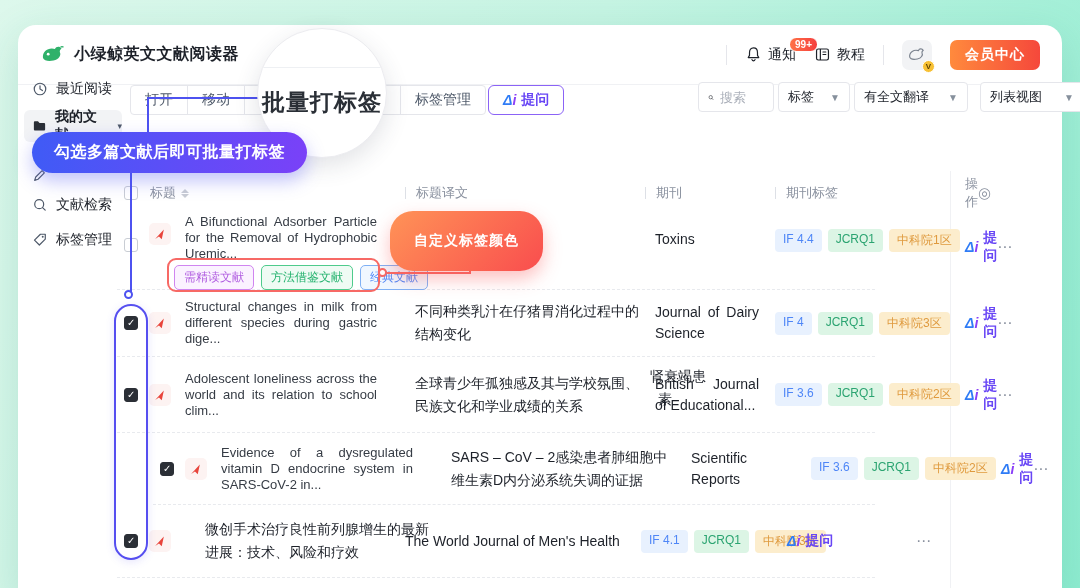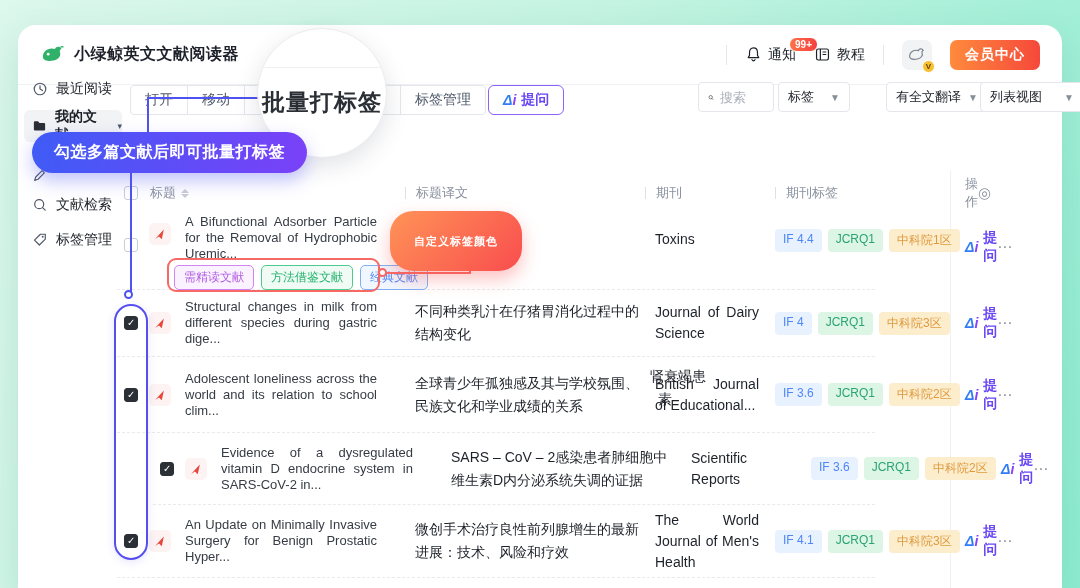--- a/index.html
+++ b/index.html
@@ -111,21 +111,21 @@
   .magnifier { position:absolute; left:239px; top:3px; width:130px; height:130px; border-radius:50%;
     background:#fff; border:1px solid #ececf0; box-shadow:0 8px 24px rgba(50,60,80,.14);
     display:flex; align-items:center; justify-content:center; z-index:3; overflow:hidden; }
   .magnifier::before { content:""; position:absolute; top:38px; left:0; width:100%; height:1px; background:#eef0f3; }
   .magnifier span { font-size:23px; font-weight:bold; color:#2a2f36; letter-spacing:1px; margin-top:18px; }
   .tooltip { position:absolute; left:14px; top:107px; height:41px; padding:0 22px; border-radius:21px;
     background:linear-gradient(95deg,#3f5bf6,#7a41f8); color:#fff; font-size:16px; font-weight:bold;
     display:flex; align-items:center; letter-spacing:.5px; z-index:4;
     box-shadow:0 8px 18px rgba(77,82,240,.35); white-space:nowrap; }
   .orange-pill { position:absolute; left:372px; top:186px; height:60px; padding:0 24px; border-radius:23px;
-    background:linear-gradient(135deg,#ff9357,#f94d4e); color:#fff; font-size:11px; font-weight:bold;
+    background:linear-gradient(135deg,#ff9357,#f94d4e); color:#fff; font-size:14px; font-weight:bold;
     display:flex; align-items:center; letter-spacing:1px; z-index:4;
     box-shadow:0 8px 18px rgba(249,77,78,.35); white-space:nowrap; }
   .red-box { position:absolute; left:149px; top:233px; width:213px; height:34px; border-radius:9px;
     border:2px solid #f76965; z-index:3; }
   .line-red { position:absolute; background:#f76965; z-index:3; }
   .red-v { left:451px; top:231px; width:2px; height:18px; }
   .red-h { left:369px; top:247px; width:84px; height:2px; }
   .red-dot { position:absolute; left:360px; top:243px; width:9px; height:9px; border-radius:50%;
     background:#fff; border:2px solid #f76965; z-index:3; }
   svg { display:block; }
@@ -224,21 +224,21 @@
     <svg width="13" height="13" viewBox="0 0 20 20">
       <circle cx="9" cy="9" r="5.6" fill="none" stroke="#1d2129" stroke-width="1.8"></circle>
       <path d="M13.2 13.2 L16.8 16.8" stroke="#1d2129" stroke-width="1.8" stroke-linecap="round"></path>
     </svg>
     <input placeholder="搜索" style="">
   </div>
   <div class="filter" style="left:760px;width:72px">
     <span>标签</span>
     <span class="chev">▼</span>
   </div>
-  <div class="filter" style="left:868px;width:102px">
+  <div class="filter" style="left:836px;width:114px">
     <span>有全文翻译</span>
     <span class="chev">▼</span>
   </div>
   <div class="filter" style="left:962px;width:104px">
     <span>列表视图</span>
     <span class="chev">▼</span>
   </div>
 
   <div class="vdivider"></div>
   <div class="table">
@@ -365,21 +365,20 @@
       </div>
     </div>
 
     <div class="trow drow r5">
       <div class="cb checked"></div>
       <div class="pdf">
         <svg width="14" height="14" viewBox="0 0 20 20">
             <path d="M3 17 L15.5 3.5 L12.5 17.5 L8.5 13.5 Z" fill="#e8453c"></path>
           </svg>
       </div>
-      <div class="title-cell">An Update on Minimally Invasive Surgery for Benign Prostatic Hyper...</div>
       <div class="trans-cell">微创手术治疗良性前列腺增生的最新进展：技术、风险和疗效</div>
       <div class="journal-cell">The World Journal of Men's Health</div>
       <div class="badges-cell">
         <span class="badge-pill b-if">IF 4.1</span>
         <span class="badge-pill b-jcr">JCRQ1</span>
         <span class="badge-pill b-cas">中科院3区</span>
       </div>
       <div class="actions-cell">
         <button class="row-ask">
           <span class="ai-glyph"><span class="d">Δ</span><span class="i">i</span></span>

